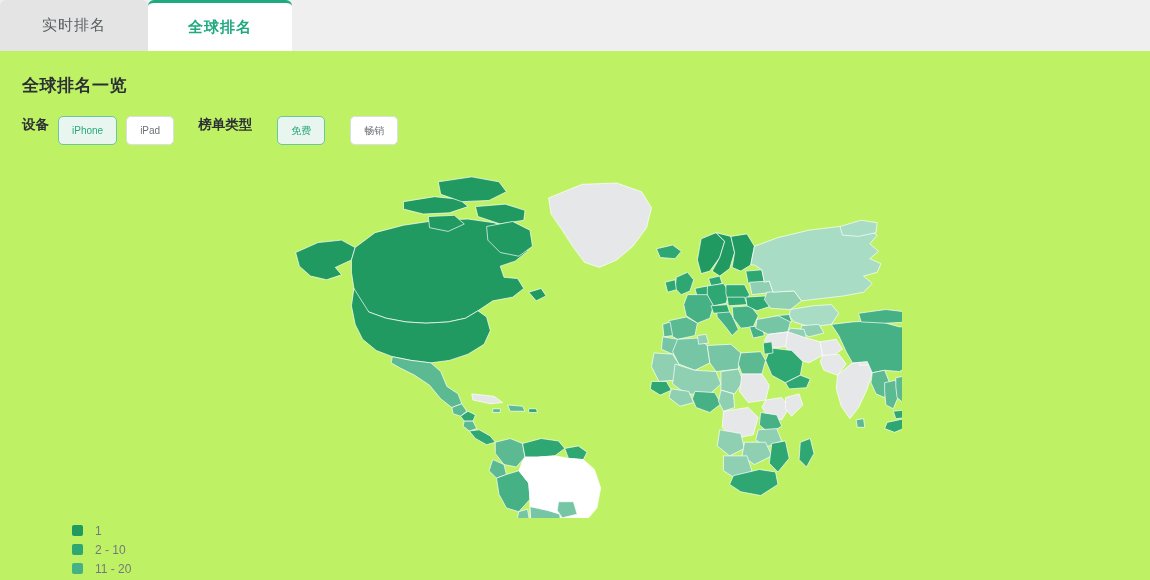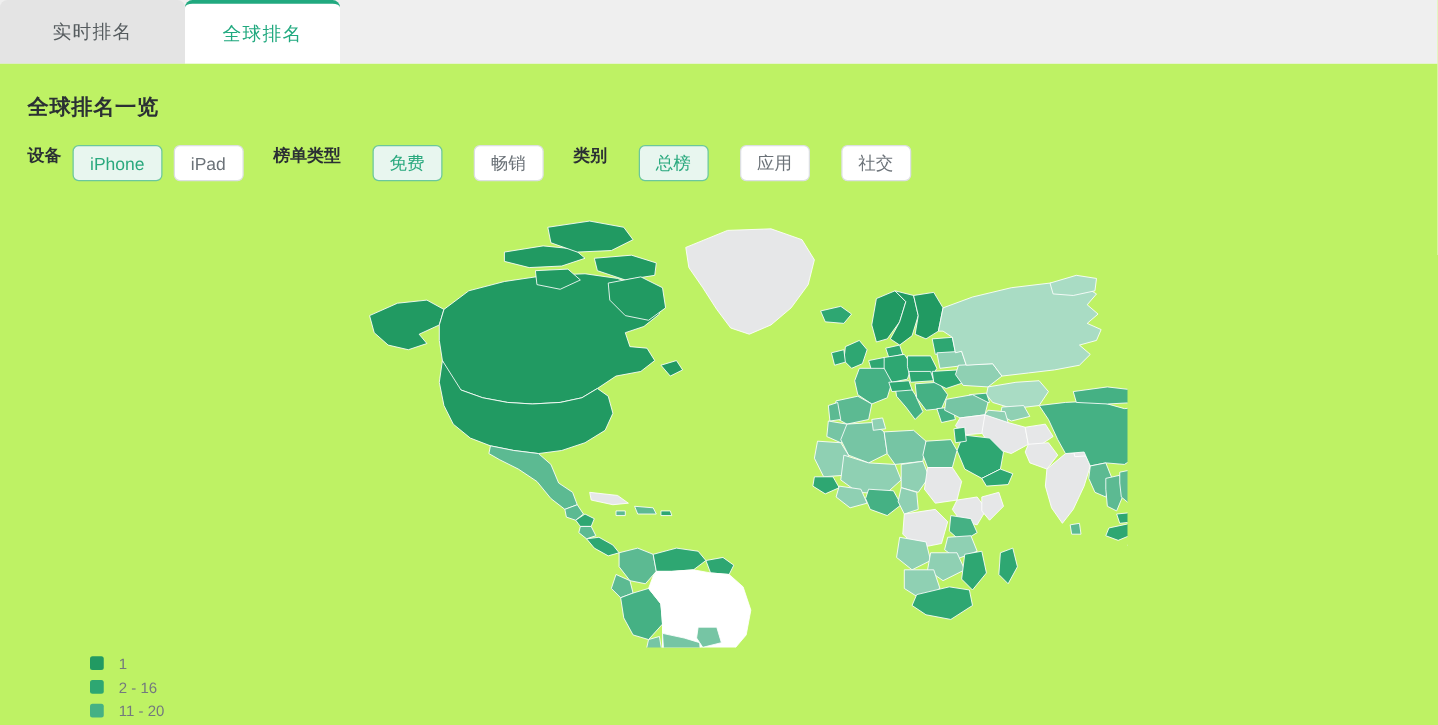--- a/index.html
+++ b/index.html
@@ -37,24 +37,24 @@
     border-top-left-radius: 6px;
     border-top-right-radius: 6px;
     user-select: none;
   }
   .tab.inactive {
     width: 148px;
     background: #e4e4e4;
     color: #555b5e;
   }
   .tab.active {
-    width: 124px;
+    width: 144px;
     background: #ffffff;
     color: #21a97f;
-    font-weight: normal;
+    font-weight: bold;
     border-top: 3px solid #21a97f;
     padding-top: 0px;
   }
 
   
   .panel {
     position: relative;
     background: #bef264;
     height: 529px;
     box-sizing: border-box;
@@ -94,21 +94,21 @@
   }
   .chip {
     display: inline-flex;
     align-items: center;
     justify-content: center;
     height: 29px;
     min-width: 46px;
     padding: 0 13px;
     box-sizing: border-box;
     border-radius: 5px;
-    font-size: 14px;
+    font-size: 10px;
     background: #ffffff;
     border: 1px solid #dcdfe2;
     color: #6b7278;
     cursor: pointer;
     margin-right: 9px;
     white-space: nowrap;
     user-select: none;
   }
   .chip:last-child { margin-right: 0; }
   .chip.selected {
@@ -178,26 +178,20 @@
       <span class="chip selected">iPhone</span>
       <span class="chip">iPad</span>
     </div>
 
     <div class="filter-group">
       <span class="filter-label">榜单类型</span>
       <span class="chip selected">免费</span>
       <span class="chip">畅销</span>
     </div>
 
-    <div class="filter-group">
-      <span class="filter-label">类别</span>
-      <span class="chip selected">总榜</span>
-      <span class="chip">应用</span>
-      <span class="chip">社交</span>
-    </div>
 
   </div>
 
   <div class="map-area">
 
     <svg class="map-svg" viewBox="0 0 1000 556" preserveAspectRatio="xMidYMid meet">
       <g stroke="#ffffff" stroke-width="1.1" stroke-linejoin="round">
 
         <path fill="#219a62" d="M22 128 L58 112 L96 108 L118 120 L112 140 L86 152 L96 164 L72 172 L46 166 L28 150 Z"></path>
 
@@ -324,21 +318,21 @@
       </g>
     </svg>
 
     <div class="legend">
       <div class="legend-row">
         <span class="legend-swatch" style="background: rgb(33, 154, 98);"></span>
         <span class="legend-text">1</span>
       </div>
       <div class="legend-row">
         <span class="legend-swatch" style="background: rgb(46, 167, 114);"></span>
-        <span class="legend-text">2 - 16</span>
+        <span class="legend-text">2 - 10</span>
       </div>
       <div class="legend-row">
         <span class="legend-swatch" style="background: rgb(69, 177, 132);"></span>
         <span class="legend-text">11 - 20</span>
       </div>
       <div class="legend-row">
         
         
       </div>
 

